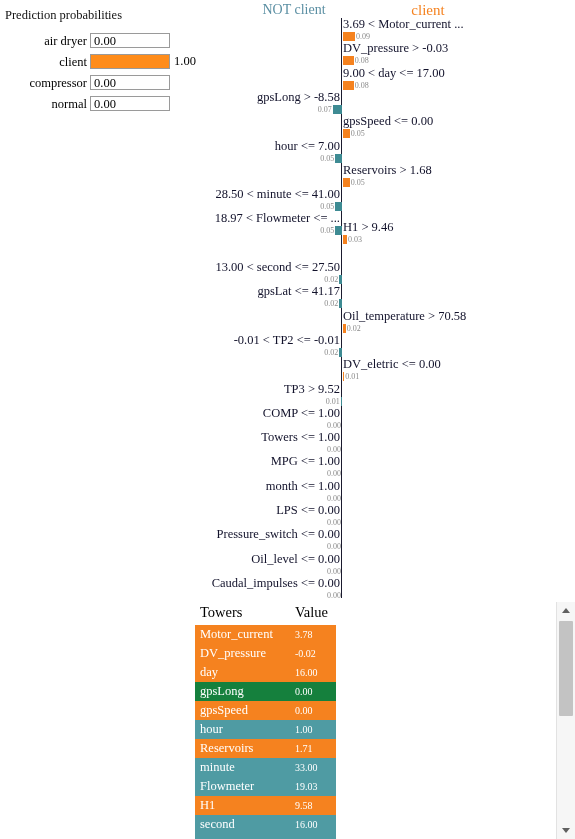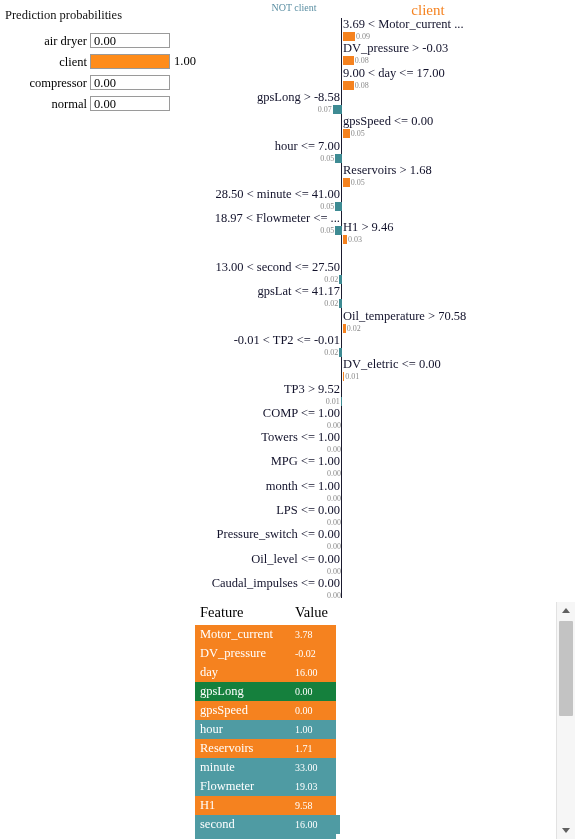--- a/index.html
+++ b/index.html
@@ -13,21 +13,21 @@
   #pred-title{position:absolute;left:5px;top:8px;font-size:12.5px;color:#111;white-space:nowrap;}
   .prob-row{position:absolute;left:0;width:205px;height:16px;}
   .prob-label{position:absolute;right:118px;top:0;font-size:12.5px;text-align:right;white-space:nowrap;line-height:16px;}
   .prob-track{position:absolute;left:90px;top:0;width:80px;height:15px;border:1px solid #9a9a9a;background:#fff;box-sizing:border-box;}
   .prob-fill{position:absolute;left:0;top:0;height:100%;background:#ff8c1a;}
   .prob-inner-val{position:absolute;left:3px;top:0;line-height:15px;font-size:12.5px;color:#000;}
   .prob-outer-val{position:absolute;left:174px;top:0;line-height:15px;font-size:12.5px;color:#000;}
 
   
   #lime-chart{position:absolute;left:205px;top:0;width:370px;height:600px;}
-  #head-not{position:absolute;left:24px;top:2px;width:130px;text-align:center;font-size:10px;color:#5b8fa3;}
+  #head-not{position:absolute;left:24px;top:2px;width:130px;text-align:center;font-size:14px;color:#5b8fa3;}
   #head-pos{position:absolute;left:168px;top:2px;width:110px;text-align:center;font-size:15px;color:#f5821f;}
   #axis{position:absolute;left:136px;top:18px;width:1px;height:580px;background:#1a1a2e;}
   .lime-row{position:absolute;left:0;width:370px;height:26px;}
   .lime-lab{position:absolute;font-size:12.5px;line-height:13px;color:#12122b;white-space:nowrap;top:0;}
   .lime-lab.neg{right:235px;text-align:right;}
   .lime-lab.pos{left:138px;text-align:left;}
   .lime-bar{position:absolute;top:14px;height:9px;}
   .lime-bar.pos{left:137px;background:#f5821f;}
   .lime-bar.neg{background:#3e8b93;}
   .lime-w{position:absolute;top:15px;font-size:8px;line-height:8px;color:#8a8a8a;}
@@ -206,21 +206,21 @@
       </div>
       <div class="lime-row" style="top: 576.9px;">
         <div class="lime-lab neg" style="right: 235px;">Caudal_impulses &lt;= 0.00</div>
         <div class="lime-w neg" style="right: 234px;">0.00</div>
       </div>
     </div>
 </div>
 
 <div id="tbl">
   <div id="tbl-head">
-    <div class="th f">Feature</div>
+    <div class="th f">Towers</div>
     <div class="th v">Value</div>
   </div>
   <div id="tbl-body">
       <div class="trow" style="top: 23px; background: rgb(245, 130, 31);">
         <div class="tc-f">Motor_current</div>
         <div class="tc-v">3.78</div>
       </div>
       <div class="trow" style="top: 42px; background: rgb(245, 130, 31);">
         <div class="tc-f">DV_pressure</div>
         <div class="tc-v">-0.02</div>
@@ -250,21 +250,21 @@
         <div class="tc-v">33.00</div>
       </div>
       <div class="trow" style="top: 175px; background: rgb(79, 155, 163);">
         <div class="tc-f">Flowmeter</div>
         <div class="tc-v">19.03</div>
       </div>
       <div class="trow" style="top: 194px; background: rgb(245, 130, 31);">
         <div class="tc-f">H1</div>
         <div class="tc-v">9.58</div>
       </div>
-      <div class="trow" style="top: 213px; background: rgb(79, 155, 163); padding-left: 40px;">
+      <div class="trow" style="top: 213px; background: rgb(79, 155, 163);">
         <div class="tc-f">second</div>
         <div class="tc-v">16.00</div>
       </div>
       <div class="trow" style="top: 232px; background: rgb(79, 155, 163);">
         <div class="tc-f">gpsLat</div>
         <div class="tc-v">0.00</div>
       </div>
     </div>
 </div>
 

